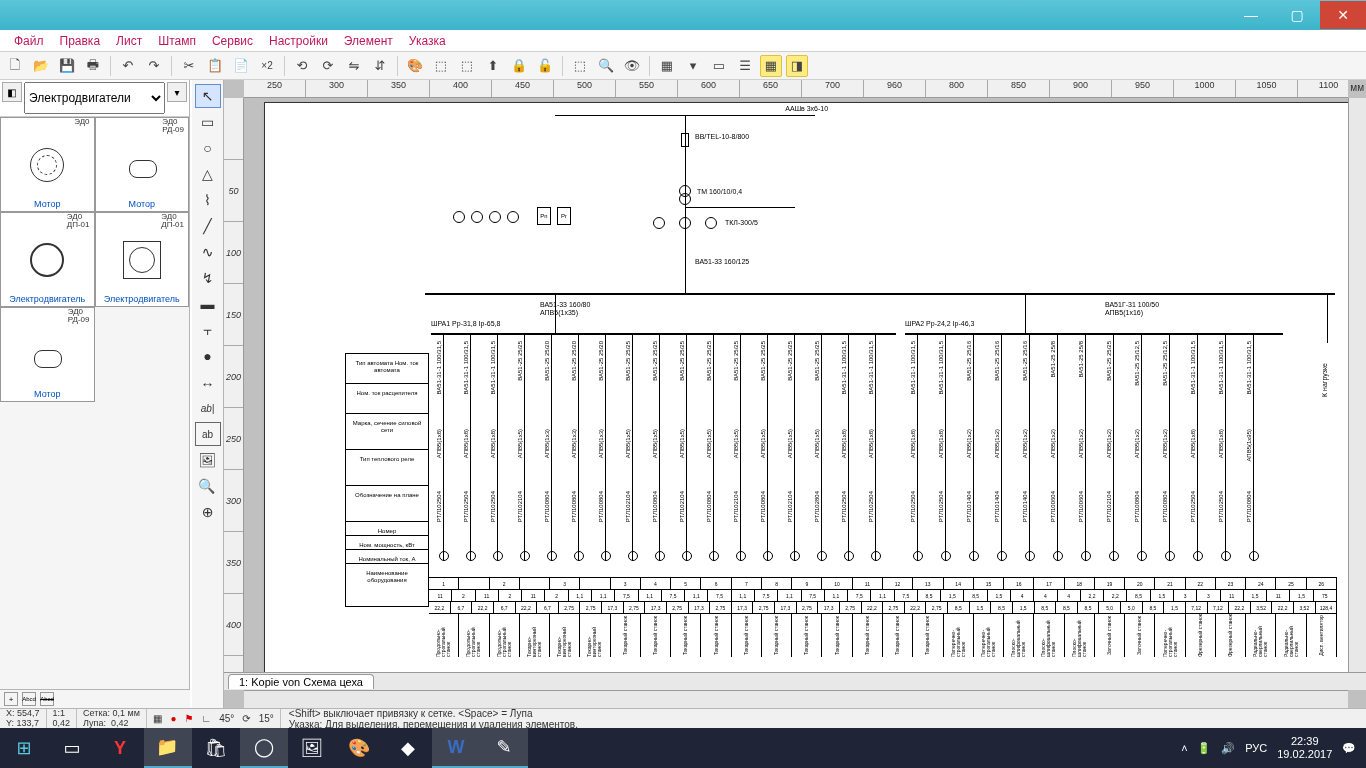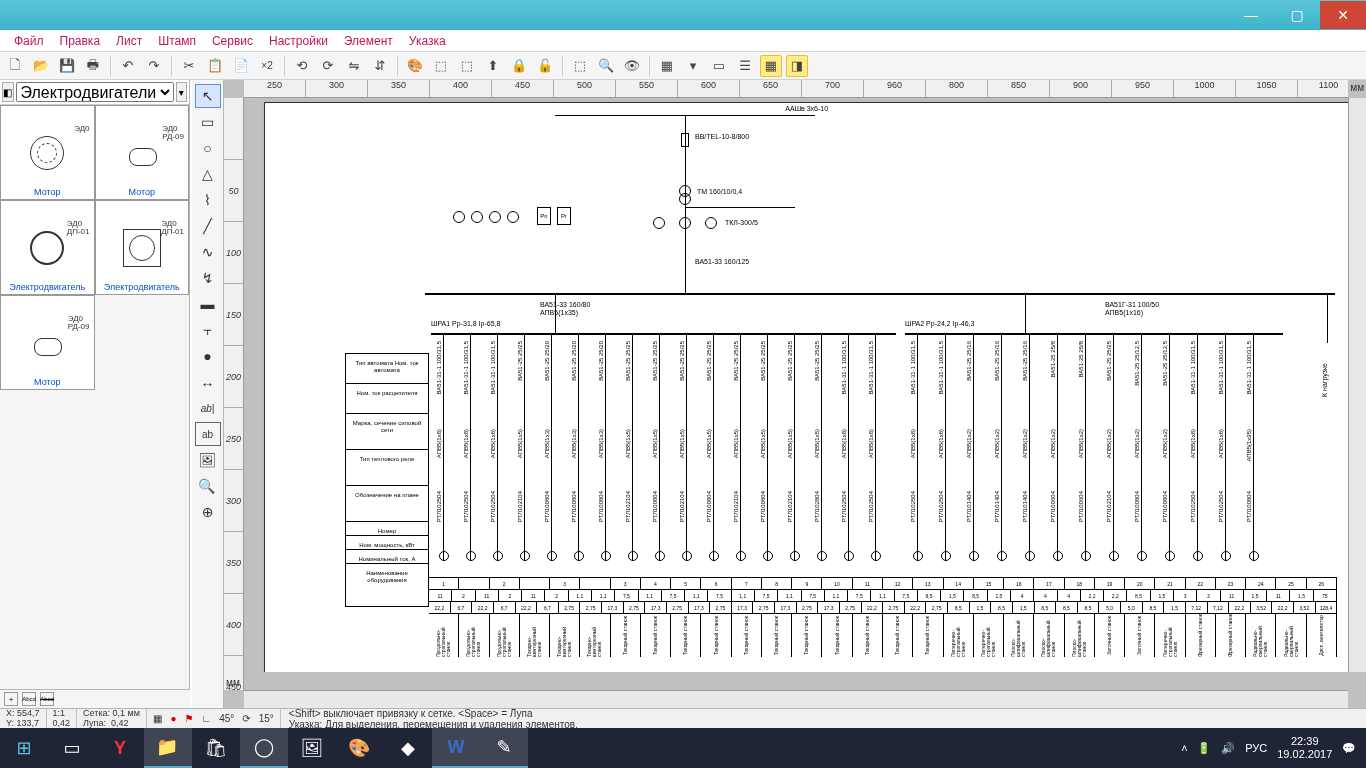--- a/index.html
+++ b/index.html
@@ -18,27 +18,27 @@
 
 
 .toolbar { height: 28px; background: #f5f5f5; border-bottom: 1px solid #d0d0d0; display: flex; align-items: center; padding: 0 4px; gap: 4px; }
 .tbtn { width: 22px; height: 22px; display: flex; align-items: center; justify-content: center; border: 1px solid transparent; border-radius: 2px; font-size: 13px; color: #444; }
 .tbtn.highlight { background: #ffec82; border-color: #e0c040; }
 .tsep { width: 1px; height: 20px; background: #ccc; margin: 0 2px; }
 
 
 .left-panel { position: absolute; left: 0; top: 80px; width: 190px; bottom: 40px; background: #f5f5f5; border-right: 1px solid #b5b5b5; }
 .lib-select { display: flex; gap: 2px; padding: 2px; border-bottom: 1px solid #ccc; background: #fff; }
-.lib-select select { flex: 1; font-size: 16px; height: 20px; }
+.lib-select select { flex: 1; font-size: 12px; height: 32px; }
 .lib-select .btn { width: 20px; height: 20px; border: 1px solid #aaa; display: flex; align-items: center; justify-content: center; font-size: 10px; background: #f0f0f0; }
 .symbol-grid { display: grid; grid-template-columns: 1fr 1fr; }
 .symbol-cell { border: 1px solid #999; height: 95px; background: #fff; display: flex; flex-direction: column; align-items: center; justify-content: center; font-size: 9px; color: #0050c0; position: relative; }
 .symbol-cell .sym { width: 50px; height: 50px; position: relative; }
 .symbol-cell .lbl { position: absolute; bottom: 2px; text-align: center; width: 100%; }
-.symbol-cell .tag { position: absolute; top: 19px; right: 4px; font-size: 8px; color: #333; line-height: 1; }
+.symbol-cell .tag { position: absolute; top: 0; right: 4px; font-size: 8px; color: #333; line-height: 1; }
 
 
 .tool-strip { position: absolute; left: 192px; top: 80px; width: 32px; bottom: 60px; background: #f5f5f5; border-right: 1px solid #b5b5b5; display: flex; flex-direction: column; align-items: center; padding-top: 4px; gap: 2px; }
 .tool-strip .tool { width: 26px; height: 24px; display: flex; align-items: center; justify-content: center; font-size: 14px; color: #333; border: 1px solid transparent; }
 .tool-strip .tool.active { background: #d5e5ff; border-color: #6090d0; }
 
 
 .canvas-area { position: absolute; left: 224px; top: 80px; right: 0; bottom: 60px; background: #c0c0c0; }
 .ruler-h { position: absolute; left: 20px; top: 0; right: 18px; height: 18px; background: #f0f0f0; border-bottom: 1px solid #999; display: flex; font-size: 9px; color: #333; overflow: hidden; }
 .ruler-h div { width: 62px; border-right: 1px solid #aaa; text-align: center; flex-shrink: 0; }
@@ -714,20 +714,23 @@
             <div style="position: absolute; bottom: 0px; left: -5px; width: 10px; height: 10px; border: 1px solid rgb(0, 0, 0); border-radius: 50%;"></div>
             <div class="vtxt" style="left: -8px; top: 8px;">ВА51-31-1  100/31,5</div>
             <div class="vtxt" style="left: -8px; top: 96px;">АПВ5(1х95)</div>
             <div class="vtxt" style="left: -8px; top: 158px;">РТЛ100804</div>
           </div>
         </div>
     </div>
   </div>
 
   <div class="scroll-v"></div>
+  <div class="sheet-tabs">
+    <div class="sheet-tab">1: Kopie von Схема цеха</div>
+  </div>
   <div class="scroll-h"></div>
 </div>
 
 <div class="statusbar">
   <div class="seg tall">
     <span>X: 554,7</span>
       <span>Y: 133,7</span>
   </div>
   <div class="seg tall">
     <span>1:1</span>

